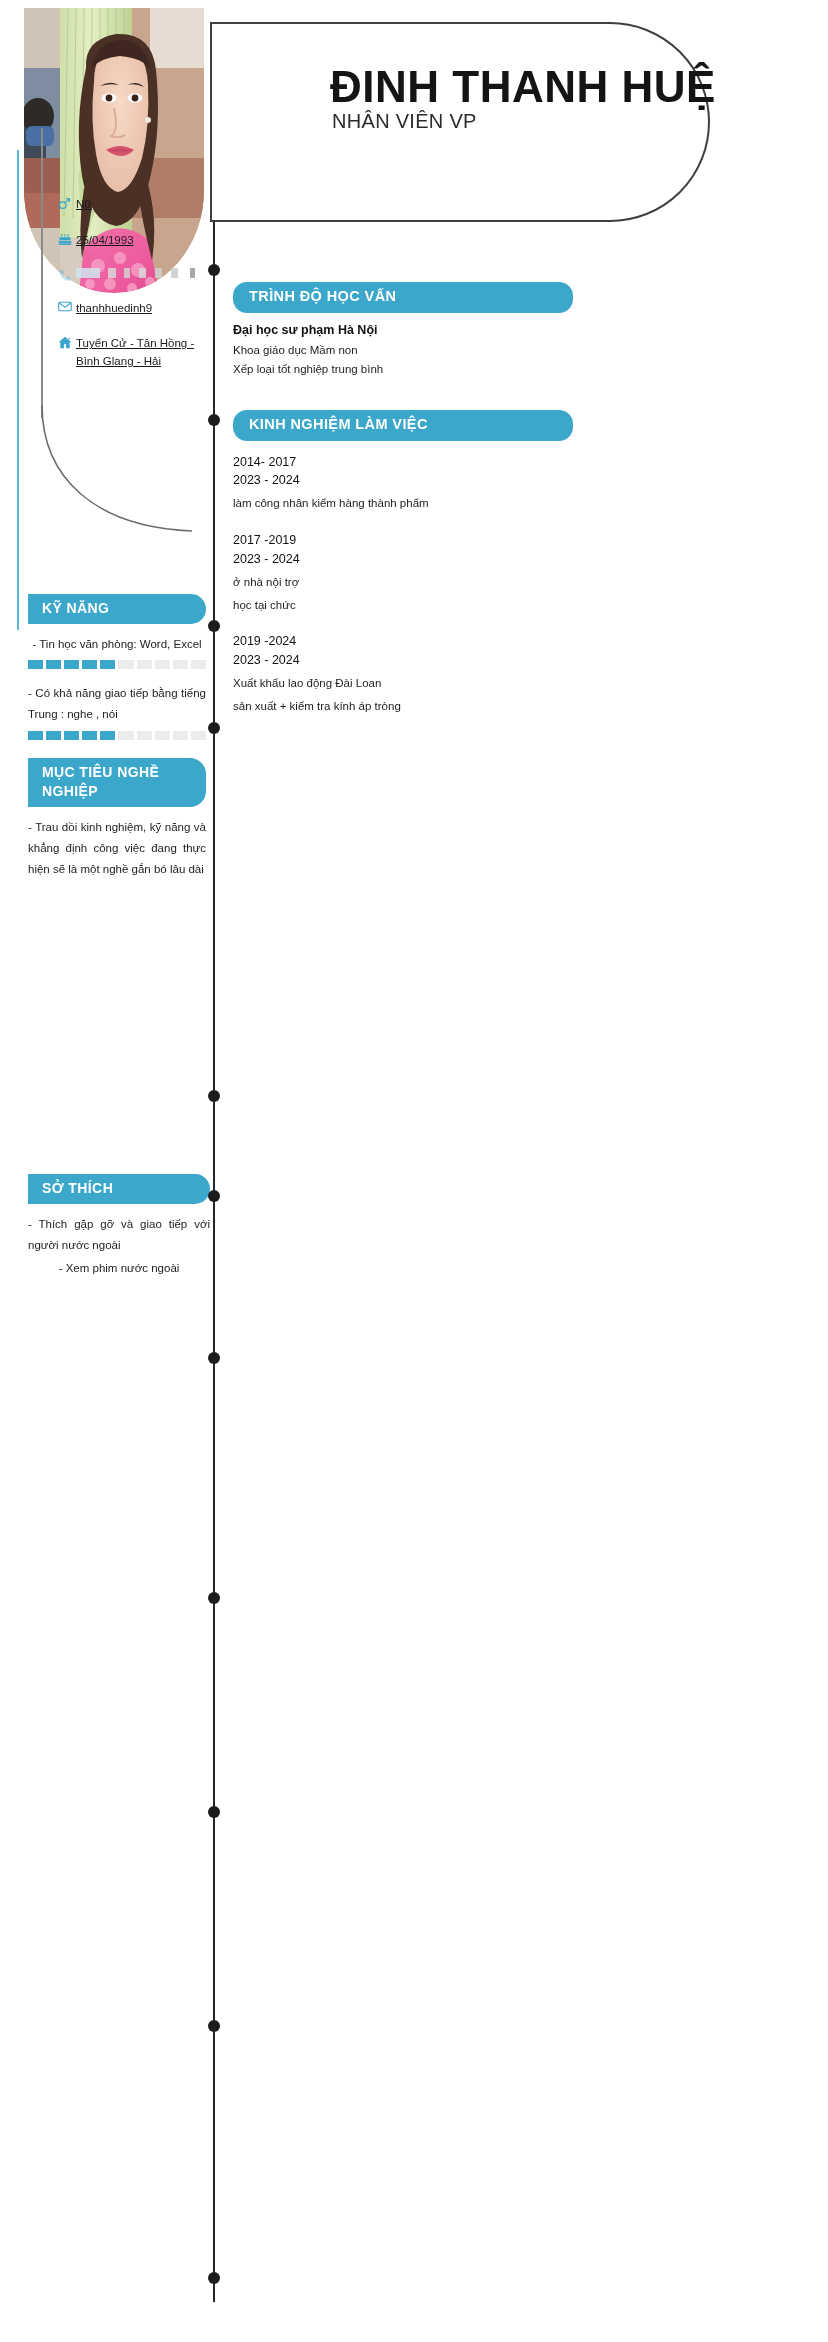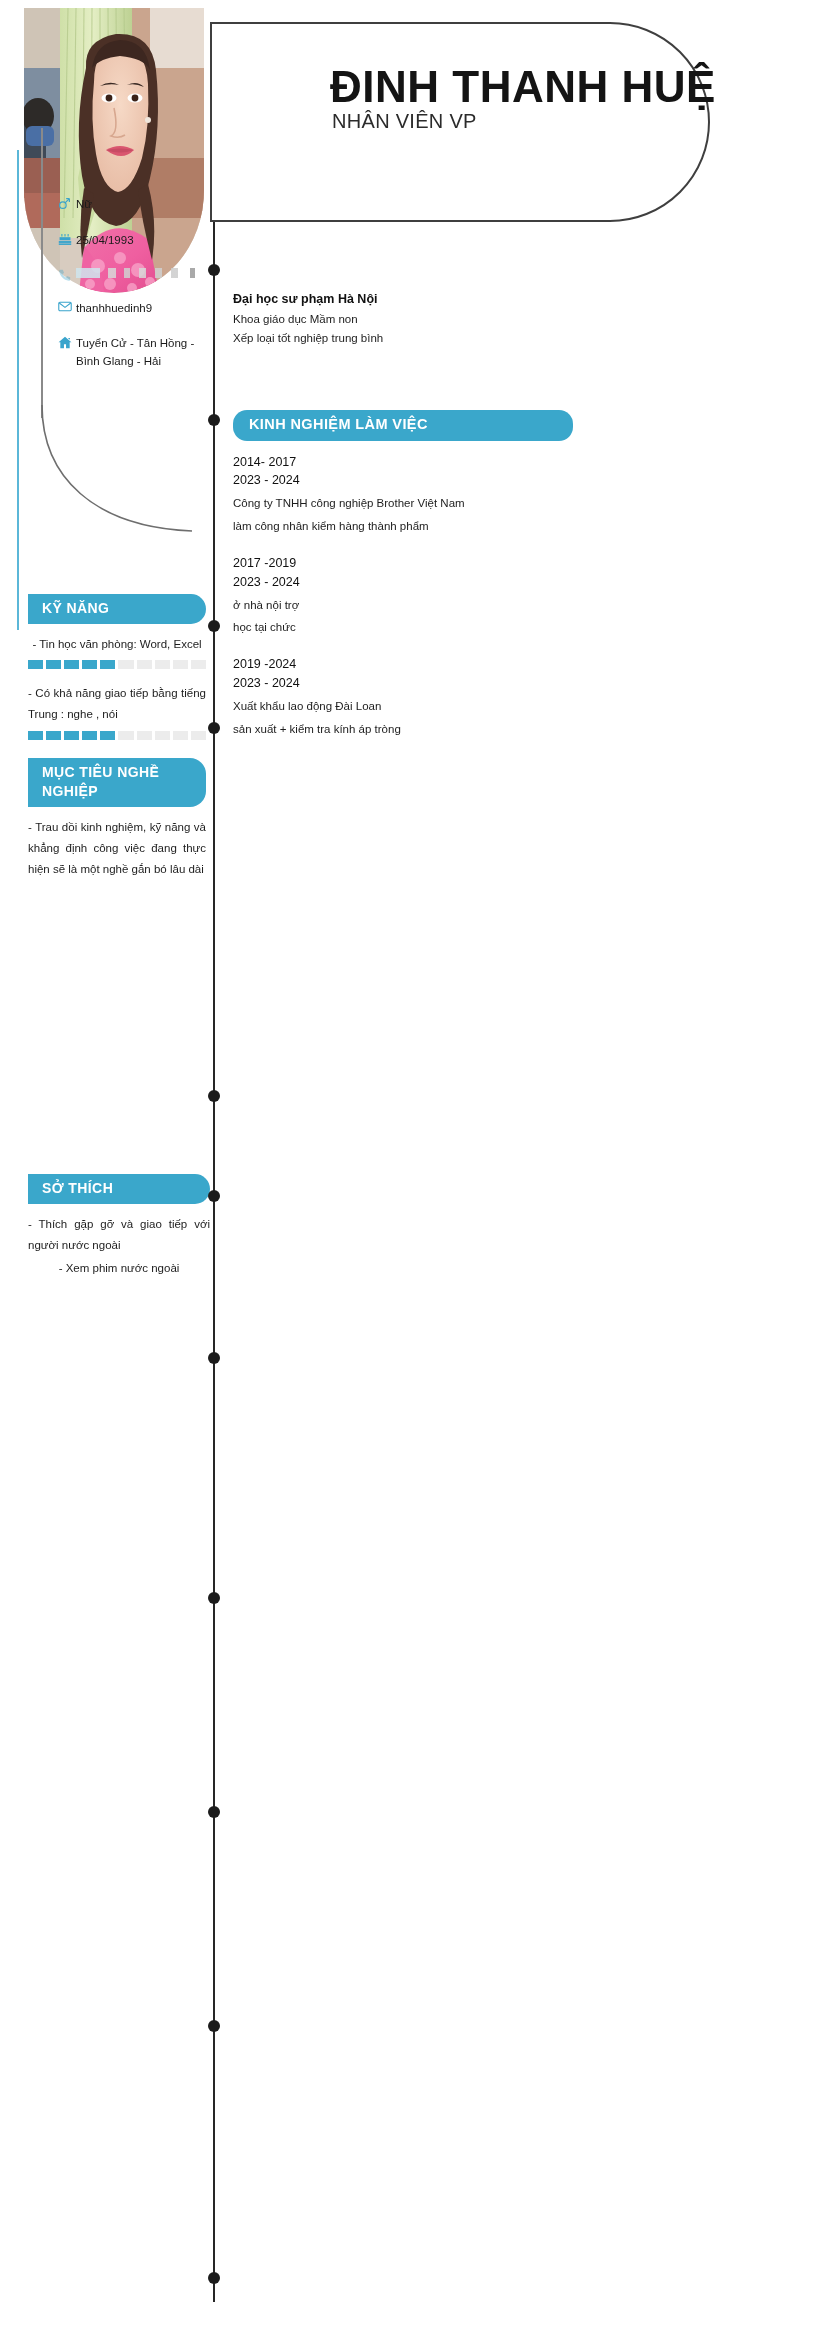--- a/index.html
+++ b/index.html
@@ -105,21 +105,21 @@
   .contact-ico {
     width: 18px;
     min-width: 18px;
     color: #3aa4cc;
     display: inline-flex;
     align-items: center;
     justify-content: flex-start;
     padding-top: 1px;
   }
   .contact-ico svg { display: block; }
-  .contact-txt { flex: 1; }
+  .contact-txt { flex: 1; text-decoration: underline; }
   .contact-row.redacted .contact-txt {
     height: 10px;
     background: linear-gradient(90deg,
       #cfe5ee 0 18%, transparent 18% 24%,
       #d8d8d8 24% 30%, transparent 30% 36%,
       #d0d0d0 36% 41%, transparent 41% 48%,
       #d8d8d8 48% 53%, transparent 53% 60%,
       #d0d0d0 60% 65%, transparent 65% 72%,
       #cccccc 72% 77%, transparent 77% 86%,
       #9a9a9a 86% 90%, transparent 90% 100%);
@@ -422,32 +422,32 @@
   <div class="tl-dot" style="top:722px;"></div>
   <div class="tl-dot" style="top:1090px;"></div>
   <div class="tl-dot" style="top:1190px;"></div>
   <div class="tl-dot" style="top:1352px;"></div>
   <div class="tl-dot" style="top:1592px;"></div>
   <div class="tl-dot" style="top:1806px;"></div>
   <div class="tl-dot" style="top:2020px;"></div>
   <div class="tl-dot" style="top:2272px;"></div>
 
   <div style="position:absolute; left:233px; top:282px; width:470px;">
+    <div class="rsec-head full">TRÌNH ĐỘ HỌC VẤN</div>
     <div class="edu-line-strong">Đại học sư phạm Hà Nội</div>
     <div class="edu-line">Khoa giáo dục Mầm non</div>
     <div class="edu-line">Xếp loại tốt nghiệp trung bình</div>
   </div>
 
   <div style="position:absolute; left:233px; top:410px; width:470px;">
     <div class="rsec-head full">KINH NGHIỆM LÀM VIỆC</div>
 
     <div class="job">
       <div class="job-date">2014- 2017</div>
       <div class="job-date">2023 - 2024</div>
-      <div class="job-line">Công ty TNHH công nghiệp Brother  Việt Nam</div>
       <div class="job-line">làm công nhân kiểm hàng thành phẩm</div>
     </div>
 
     <div class="job" style="margin-top:18px;">
       <div class="job-date">2017 -2019</div>
       <div class="job-date">2023 - 2024</div>
       <div class="job-line">ở nhà nội trợ</div>
       <div class="job-line">học tại chức</div>
     </div>
 

